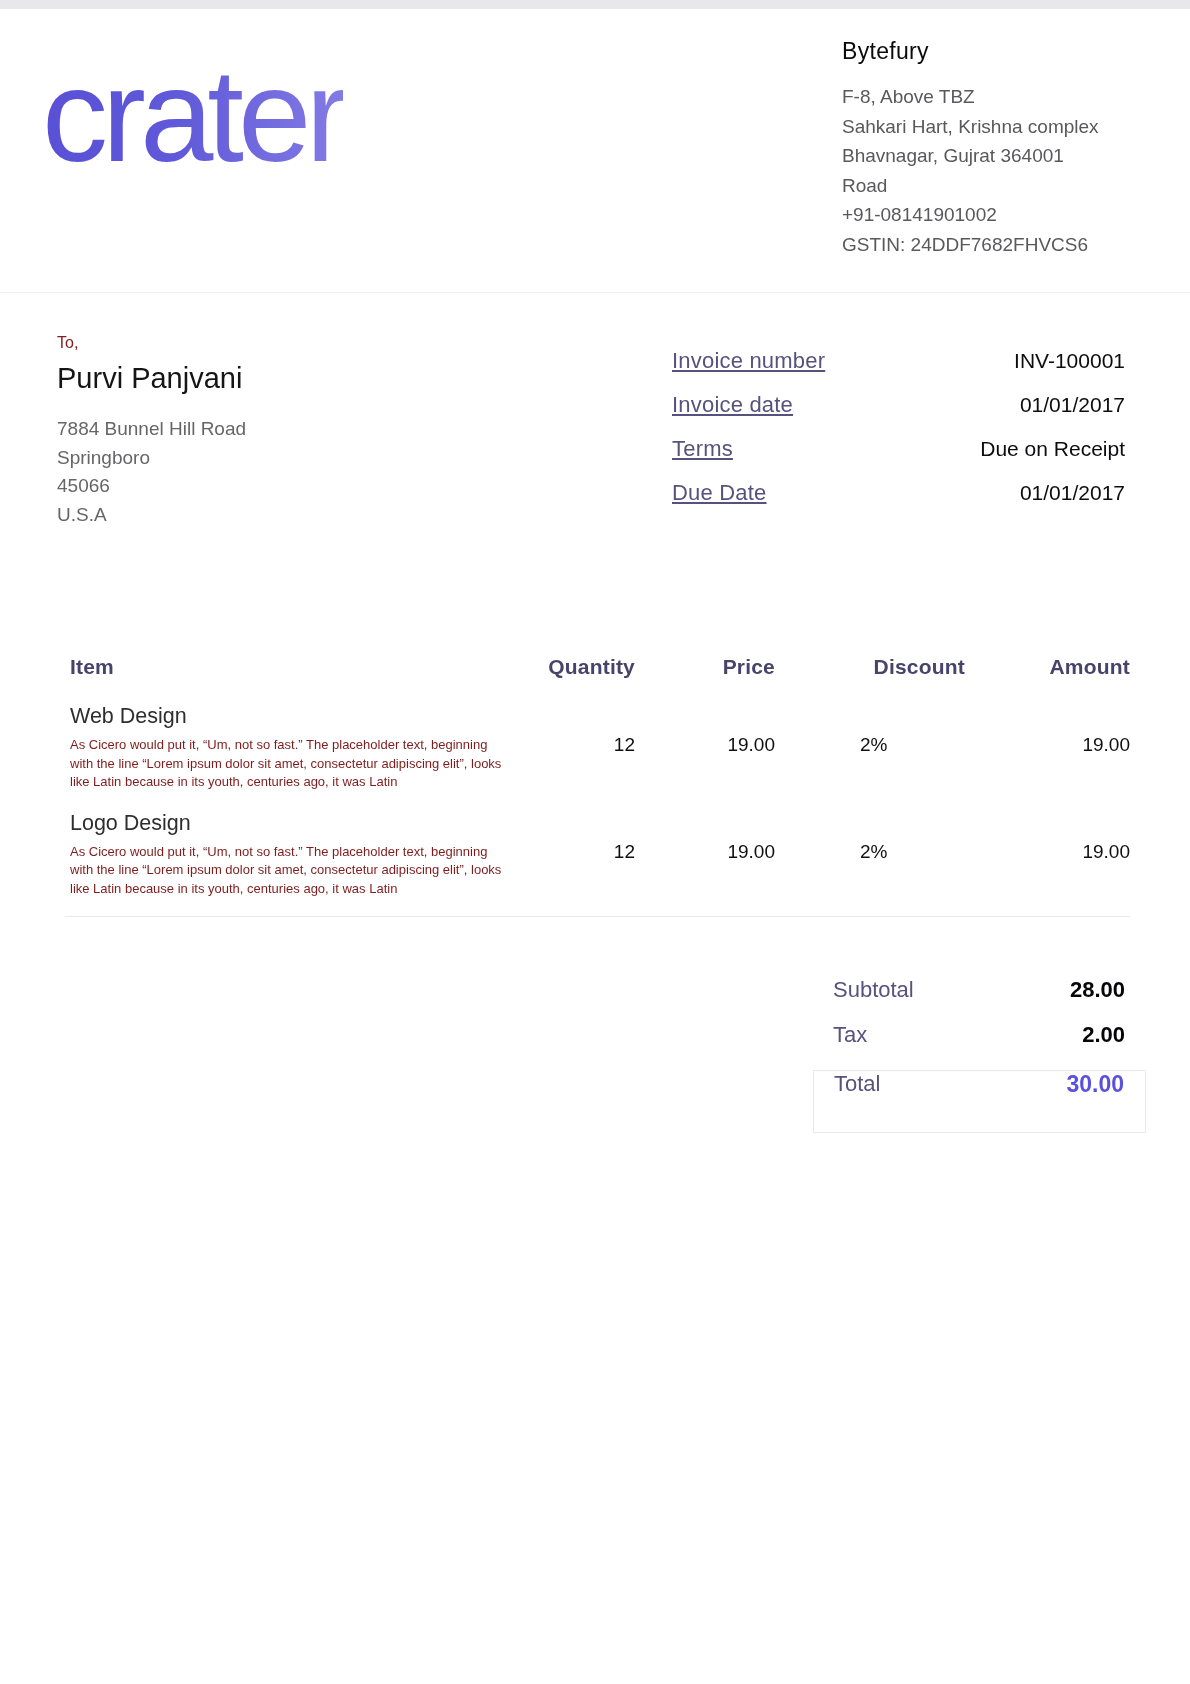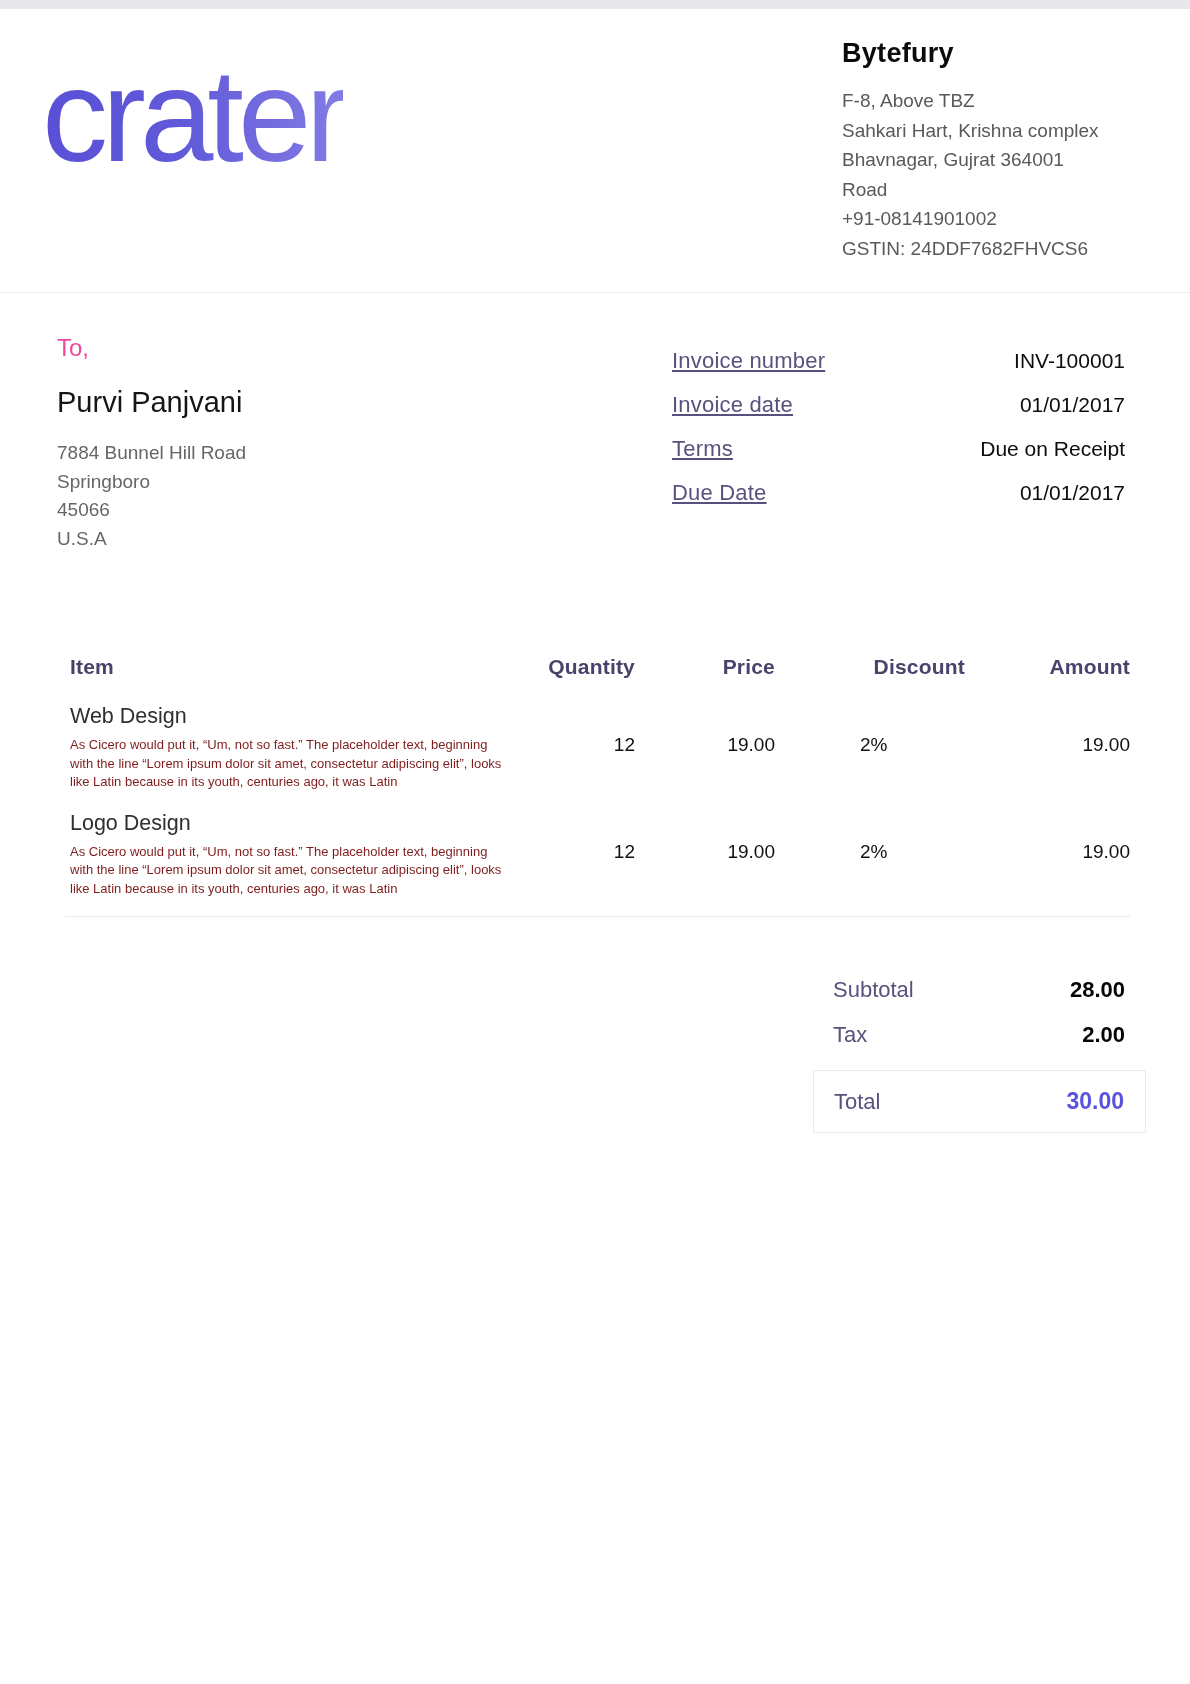--- a/index.html
+++ b/index.html
@@ -17,28 +17,28 @@
     color:#5b53d8;
     background:linear-gradient(90deg,#5950d6 0%,#6059d9 45%,#837be4 100%);
     -webkit-background-clip:text; background-clip:text;
   }
   @supports ((-webkit-background-clip:text) or (background-clip:text)) {
     .logo { color:transparent; }
   }
 
   
   .company { position:absolute; left:842px; top:38px; width:330px; }
-  .company-name { font-size:27px; font-weight:700; color:#0b0b0c; letter-spacing:.3px; margin-bottom:17px; }
+  .company-name { font-size:23px; font-weight:400; color:#0b0b0c; letter-spacing:.3px; margin-bottom:17px; }
   .company-line { display:block; font-size:19px; line-height:29.5px; color:#59595c; }
 
   .divider-header { position:absolute; top:292px; left:0; width:100%; border-top:1px solid #efeff2; }
 
   
   .bill-to { position:absolute; left:57px; top:334px; width:420px; }
-  .bill-to-label { font-size:24px; color:#ec4899; margin-bottom:24px; }
+  .bill-to-label { font-size:16px; color:#7f1d1d; margin-bottom:10px; }
   .bill-to-name { font-size:29px; font-weight:500; color:#151515; margin-bottom:20px; }
   .bill-to-line { display:block; font-size:19px; line-height:28.5px; color:#666668; }
 
   
   .meta { position:absolute; left:672px; top:348px; width:453px; }
   .meta-row { display:flex; justify-content:space-between; align-items:baseline; height:44px; }
   .meta-label { font-size:22px; color:#57527d; letter-spacing:.2px;text-decoration:underline; }
   .meta-value { font-size:21px; color:#0d0d0f; font-weight:500; }
 
   
@@ -57,21 +57,21 @@
   .divider-items { margin-top:18px; border-top:1px solid #e9e9f1; }
 
   
   .totals { position:absolute; left:833px; top:958px; width:292px; }
   .tot-row { display:flex; justify-content:space-between; align-items:flex-end; height:45px; }
   .tot-label { font-size:22px; color:#57527d; }
   .tot-value { font-size:22px; font-weight:600; color:#060608; }
   .total-box {
     margin:22px -21px 0 -20px; height:63px;
     border:1px solid #e9e9f0; background:#ffffff;
-    display:flex; justify-content:space-between; align-items:center;
+    display:flex; justify-content:space-between; 
     padding:0 21px 0 20px;
   }
   .total-label { font-size:22px; color:#57527d; }
   .total-value { font-size:23px; font-weight:600; color:#5a52dd; }
 </style>
 </head>
 <body>
 
 <div class="page">
 

